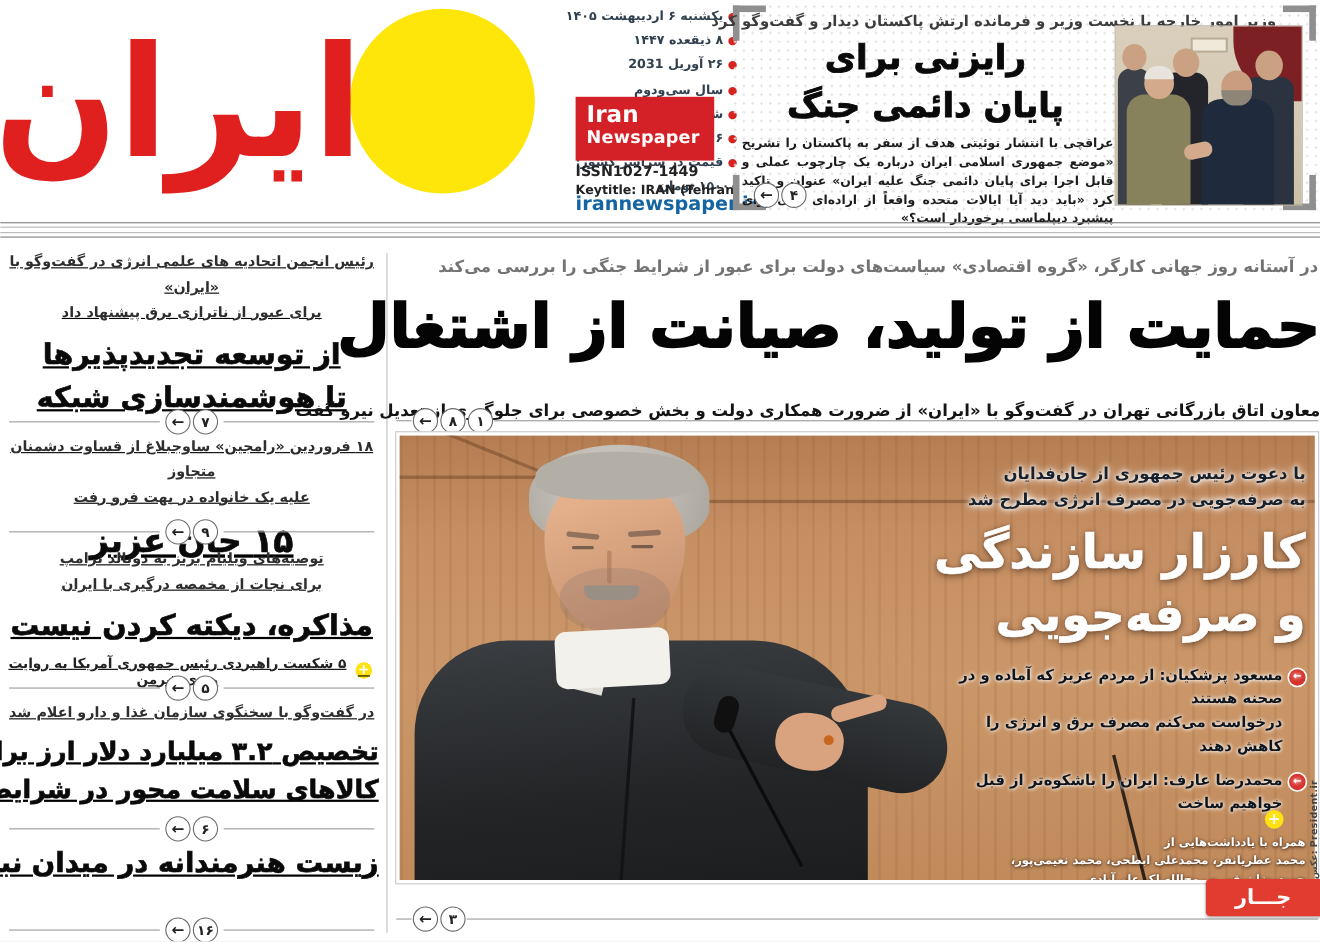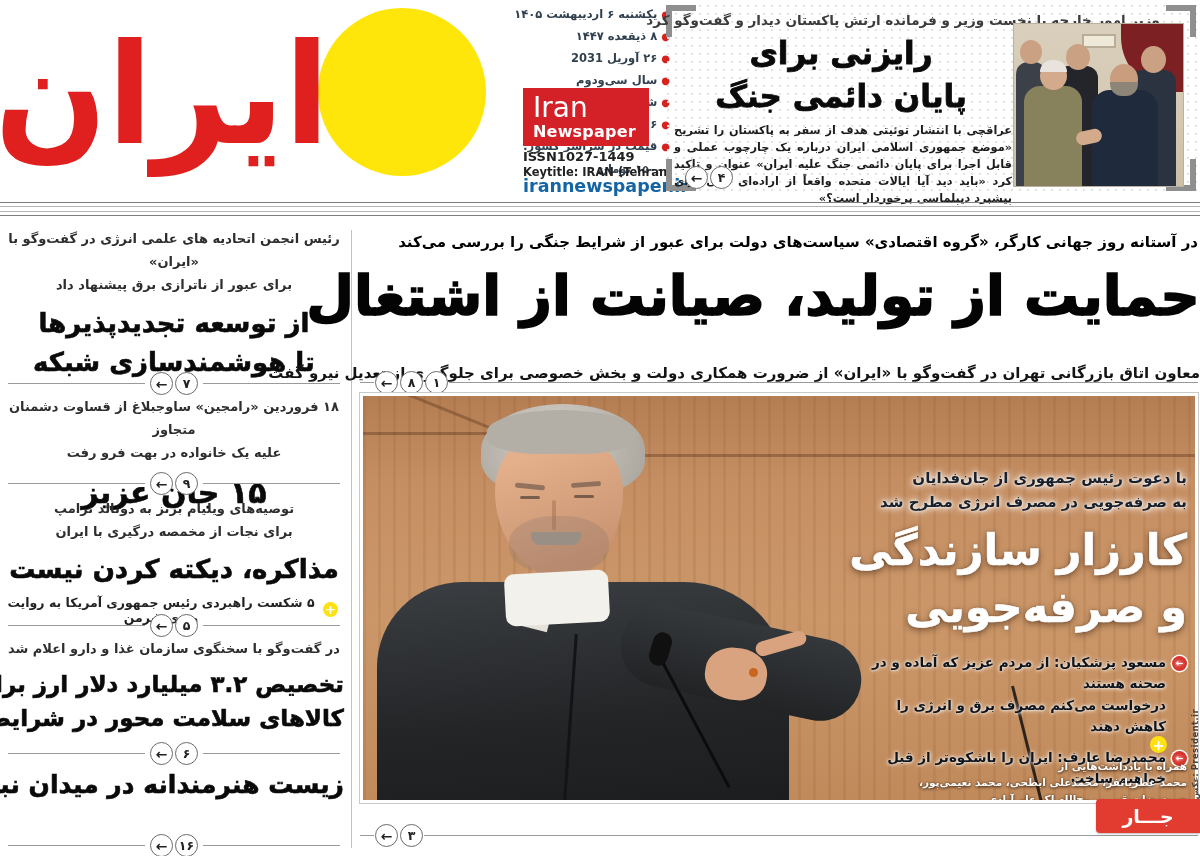--- a/index.html
+++ b/index.html
@@ -10,21 +10,21 @@
     background:#ffffff; overflow:hidden; direction:rtl;
   }
   
   .logo-wrap { position:absolute; left:6px; top:0; width:480px; height:198px; }
   .logo-circle { position:absolute; left:312px; top:8px; width:168px; height:168px; border-radius:50%; background:#ffe60a; }
   .logo-text { position:absolute; left:0; top:-6px; width:312px; height:200px; display:flex; align-items:center; justify-content:center;
     font-size:132px; font-weight:bold; color:#e0201f; transform:scaleY(1.06); }
   .mh-info { position:absolute; left:498px; top:3px; width:172px; text-align:right; font-size:11.5px; font-weight:600; color:#31404f; line-height:1.92; }
   .mh-info .dot { color:#d6231f; font-size:10px; margin-left:4px; }
   .brand-box { position:absolute; left:523px; top:88px; width:126px; height:58px; background:#d42027; color:#fff; direction:ltr; text-align:left; padding:7px 10px; }
-  .brand-top { font-size:28px; font-weight:normal; line-height:.95; }
+  .brand-top { font-size:21px; font-weight:bold; line-height:.95; }
   .brand-bottom { font-size:16px; font-weight:600; line-height:1.25; letter-spacing:.2px; }
   .issn-block { position:absolute; left:523px; top:150px; direction:ltr; text-align:left; color:#222; }
   .issn-line1 { font-size:13px; font-weight:bold; line-height:1.15; }
   .issn-line2 { font-size:11.5px; font-weight:600; line-height:1.25; }
   .website { position:absolute; left:523px; top:176px; direction:ltr; text-align:left; font-size:17.5px; font-weight:bold; color:#1564a3; }
   
   .top-box { position:absolute; left:664px; top:2px; width:534px; height:192px;
     background-image:radial-gradient(#e2e2e2 1px, transparent 1.2px); background-size:8px 8px; }
   .crop { position:absolute; width:30px; height:32px; }
   .crop-tl { left:2px; top:3px; border-top:6px solid #8f8f8f; border-left:6px solid #8f8f8f; }
@@ -62,30 +62,30 @@
   .r4 { top:215px; border-top:1.5px solid #7d7d7d; }
   .vdiv { position:absolute; left:351px; top:230px; width:1px; height:618px; background:#c2c2c2; }
   
   .refrow { display:flex; direction:ltr; align-items:center; }
   .refline { height:1px; background:#9a9a9a; }
   .refline.grow { flex:1; }
   .circ { width:23px; height:23px; border:1.2px solid #6a6a6a; border-radius:50%; background:#fff; display:flex; align-items:center; justify-content:center; font-size:12.5px; font-weight:700; color:#222; margin:0 1px; flex:none; }
   .circ.arrow { font-size:14px; }
   
   .left-col { position:absolute; left:4px; top:226px; width:340px; height:624px; }
-  .lc-item { position:absolute; left:0; width:100%; text-align:center; }
+  .lc-item { position:absolute; left:0; width:100%; text-align:center;text-decoration:underline; }
   .lc-kicker { font-size:13px; font-weight:600; color:#2e2e2e; line-height:1.75; }
   .lc-head { font-size:26px; font-weight:900; color:#0a0a0a; line-height:1.5; white-space:nowrap; -webkit-text-stroke:.6px #0a0a0a; }
   .lc-head.sm { font-size:23px; }
   .lc-sep { position:absolute; left:0; width:100%; }
   .lc-sep .refline { margin:0 4px; }
   .lc-bullet { display:flex; direction:rtl; align-items:center; justify-content:flex-start; gap:5px; margin-top:6px; padding-right:6px; font-size:12.5px; font-weight:700; color:#222; }
   .plus-ic { width:15px; height:15px; border-radius:50%; background:#ffe112; color:#fff; font-size:13px; font-weight:900; display:flex; align-items:center; justify-content:center; flex:none; }
   
-  .lead-kicker { position:absolute; left:362px; top:233px; width:836px; text-align:right; font-size:15px; font-weight:700; color:#000000; white-space:nowrap; }
+  .lead-kicker { position:absolute; left:362px; top:233px; width:836px; text-align:right; font-size:15px; font-weight:700; color:#737373; white-space:nowrap; }
   .lead-head { position:absolute; left:360px; top:254px; width:840px; text-align:center; font-size:55px; font-weight:900; color:#040404; -webkit-text-stroke:1.6px #040404; white-space:nowrap; line-height:1.55; }
   .lead-sub { position:absolute; left:360px; top:364px; width:840px; text-align:center; font-size:15px; font-weight:700; color:#141414; white-space:nowrap; }
   .lead-ref { position:absolute; left:360px; top:371px; width:838px; }
   .lead-ref .refline.lead-l { width:14px; }
   
   .photo-frame { position:absolute; left:359px; top:392px; width:840px; height:412px; background:#fff; border:1px solid #c9c9c9; padding:3px; }
   .photo-inner { position:relative; width:832px; height:404px; overflow:hidden;
     background:
       repeating-linear-gradient(90deg, rgba(110,60,30,.10) 0 3px, rgba(255,255,255,0) 3px 15px),
       linear-gradient(180deg,#b57e52 0%, #c68f63 22%, #cb9769 55%, #c08a5b 100%); }
@@ -110,21 +110,21 @@
   .p-collar2 { position:absolute; left:150px; top:186px; width:40px; height:46px; background:#e3e1da; transform:rotate(14deg); }
   .p-zip { position:absolute; left:206px; top:238px; width:3px; height:166px; background:#131417; transform:rotate(4deg); }
   .p-arm { position:absolute; left:256px; top:226px; width:244px; height:82px; background:linear-gradient(#35383b,#212325); border-radius:42px; transform:rotate(12deg); }
   .p-hand { position:absolute; left:342px; top:252px; width:62px; height:52px; background:#d8a37e; border-radius:46%; transform:rotate(8deg); }
   .p-finger { position:absolute; left:392px; top:240px; width:52px; height:15px; background:#d8a37e; border-radius:8px; transform:rotate(-16deg); }
   .p-ring { position:absolute; left:386px; top:272px; width:9px; height:9px; background:#c9651f; border-radius:50%; }
   .p-mic-stem { position:absolute; left:298px; top:266px; width:3px; height:142px; background:#0c0c0c; transform:rotate(-28deg); transform-origin:top center; }
   .p-mic { position:absolute; left:288px; top:236px; width:19px; height:34px; background:#101010; border-radius:10px; transform:rotate(16deg); }
   .p-rod { position:absolute; left:648px; top:290px; width:3px; height:118px; background:rgba(20,18,16,.85); transform:rotate(-14deg); transform-origin:top center; }
   
-  .ov { position:absolute; right:8px; top:22px; width:330px; text-align:right;margin-top:48px; }
+  .ov { position:absolute; right:8px; top:22px; width:330px; text-align:right; }
   .ov-kicker { font-size:15px; font-weight:800; color:#17202b; line-height:1.6;
     text-shadow:0 0 3px #fff, 0 0 6px #fff, 0 0 9px rgba(255,255,255,.85); }
   .ov-head { margin-top:8px; font-size:43px; font-weight:900; color:#fff; line-height:1.32; white-space:nowrap;
     text-shadow:0 2px 7px rgba(45,22,8,.6), 0 0 2px rgba(70,35,15,.5); -webkit-text-stroke:.6px #fff; }
   .ov-bullets { margin-top:16px; }
   .ov-bullet { display:flex; direction:rtl; align-items:flex-start; gap:6px; margin-bottom:9px; font-size:13.5px; font-weight:800; color:#0f151d; line-height:1.6;
     text-shadow:0 0 3px #fff, 0 0 5px rgba(255,255,255,.9); }
   .red-arrow-ic { width:15px; height:15px; border-radius:50%; background:#d6322a; color:#fff; font-size:9px; font-weight:900; display:flex; align-items:center; justify-content:center; flex:none; margin-top:4px; box-shadow:0 0 0 1.5px #fff; }
   .ov-plus { position:absolute; right:28px; top:340px; width:17px; height:17px; border-radius:50%; background:#ffe112; color:#fff; font-size:14px; font-weight:900; display:flex; align-items:center; justify-content:center; }
   .ov-note { position:absolute; right:8px; top:362px; text-align:right; font-size:10.5px; font-weight:700; color:#fff; line-height:1.55;

